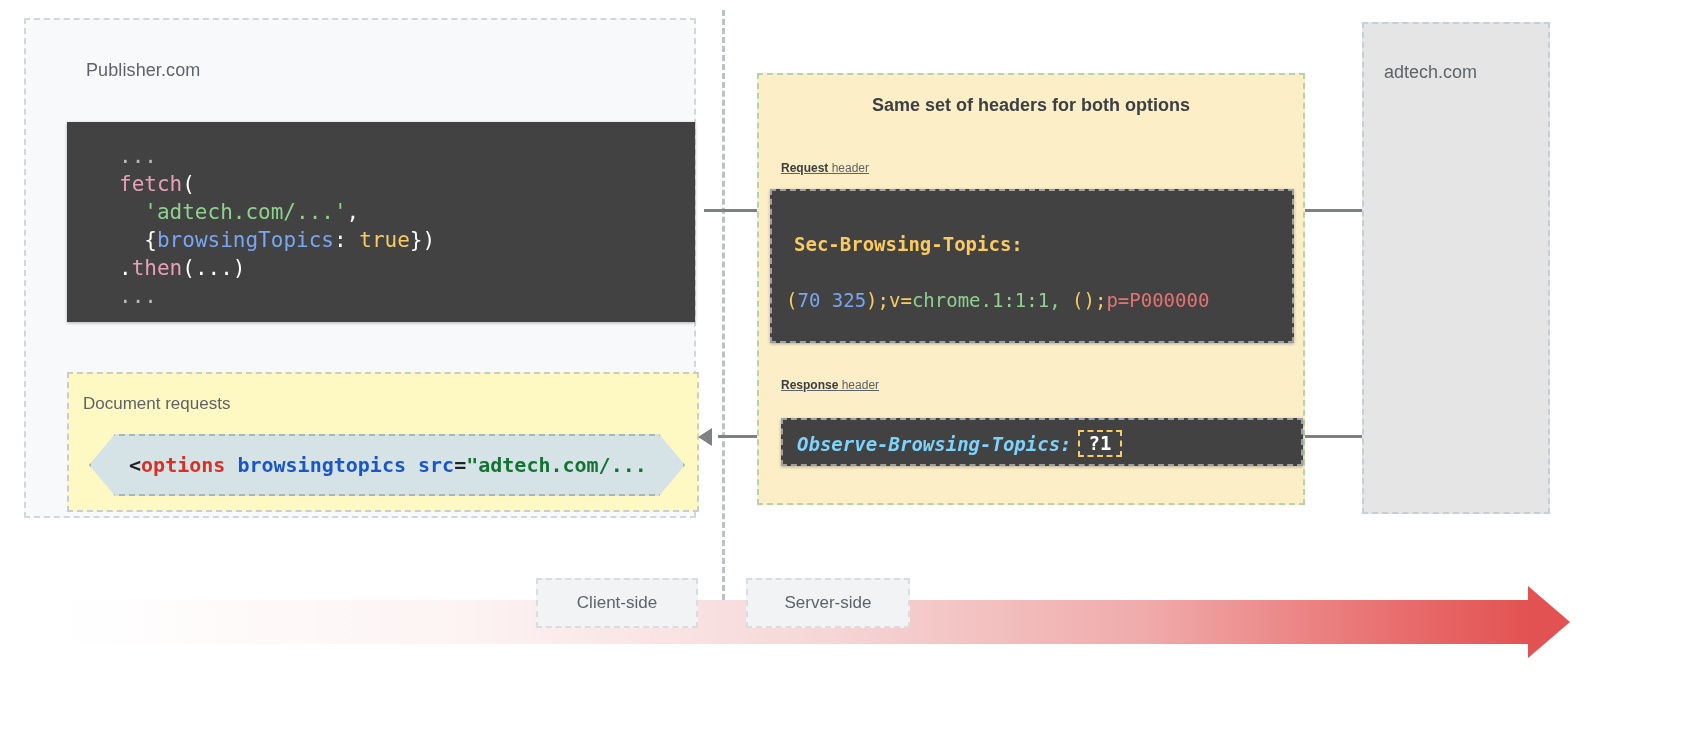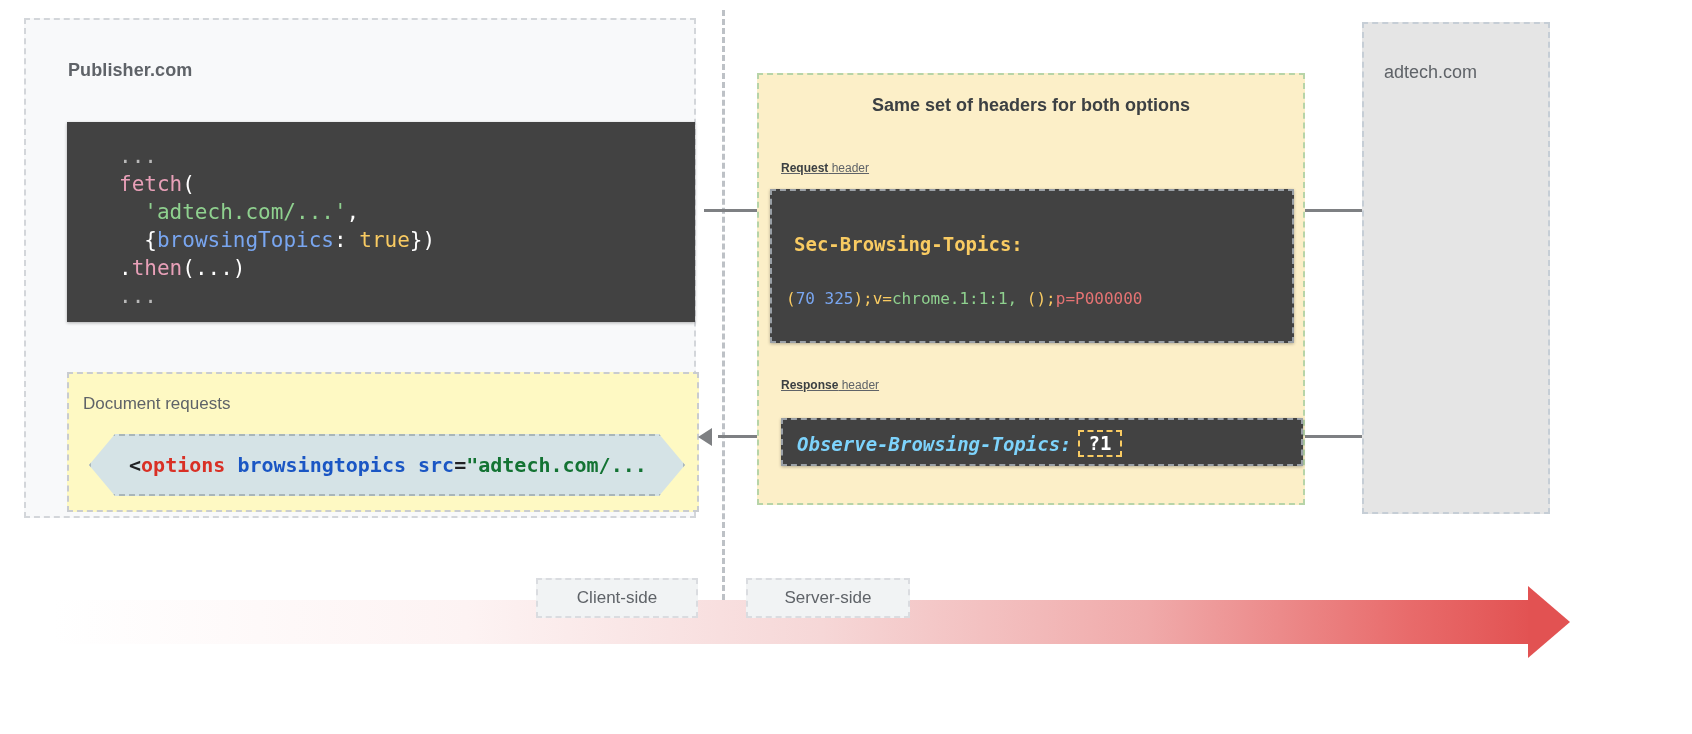--- a/index.html
+++ b/index.html
@@ -15,21 +15,21 @@
   
   .publisher-panel{
     position:absolute; left:24px; top:18px; width:672px; height:500px;
     background:#f8f9fa;
     border:2px dashed #d3d6da;
     box-sizing:border-box;
   }
   .panel-label{
     position:absolute; color:#5f6368; font-size:18px; letter-spacing:.1px;
   }
-  .publisher-label{left:42px; top:40px;font-weight:bold;}
+  .publisher-label{left:60px; top:40px;}
 
   
   .code-block{
     position:absolute; left:41px; top:102px; width:628px; height:200px;
     background:#424242;
     box-shadow:0 1px 3px rgba(0,0,0,.30);
     font-family:"DejaVu Sans Mono","Liberation Mono",monospace;
     font-size:21px; line-height:28px; color:#ffffff;
     padding:20px 0 0 0; box-sizing:border-box;
   }
@@ -99,21 +99,21 @@
     font-family:"DejaVu Sans Mono","Liberation Mono",monospace;
   }
   .req-dark{left:11px; top:114px; width:524px; height:154px;}
   .res-dark{left:22px; top:343px; width:522px; height:48px;}
 
   .hdr-name{
     position:absolute; left:22px; top:42px; font-size:19px;
     color:#f9cb62; font-weight:bold; white-space:pre;
   }
   .hdr-value{
-    position:absolute; left:14px; top:98px; font-size:16px; white-space:pre;
+    position:absolute; left:14px; top:98px; font-size:19px; white-space:pre;
   }
   .v-paren{color:#f9cb62;}
   .v-num{color:#79a6f0;}
   .v-semi{color:#f9cb62;}
   .v-key{color:#f9cb62;}
   .v-green{color:#8fd18f;}
   .v-red{color:#e57373;}
 
   .res-line{
     position:absolute; left:14px; top:10px; font-size:19px; white-space:pre;
@@ -152,21 +152,21 @@
     position:absolute; left:52px; top:600px; width:1480px; height:44px;
     background:linear-gradient(to right,#ffffff 0%, #fdf3f3 28%, #f6d7d7 52%, #f0aaaa 74%, #e86a6a 92%, #e25252 100%);
   }
   .timeline-head{
     position:absolute; left:1528px; top:586px; width:0;height:0;
     border-top:36px solid transparent;
     border-bottom:36px solid transparent;
     border-left:42px solid #e25252;
   }
   .side-chip{
-    position:absolute; top:578px; height:40px;
+    position:absolute; top:578px; height:50px;
     background:#f1f3f4; border:2px dashed #dadce0; box-sizing:border-box;
     display:flex; align-items:center; justify-content:center;
     color:#5f6368; font-size:17px;
   }
   .chip-client{left:536px; width:162px;}
   .chip-server{left:746px; width:164px;}
 </style>
 </head>
 <body>
 

